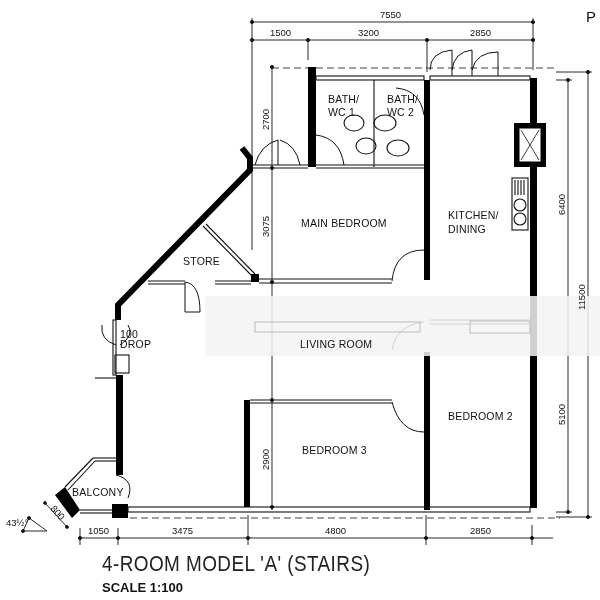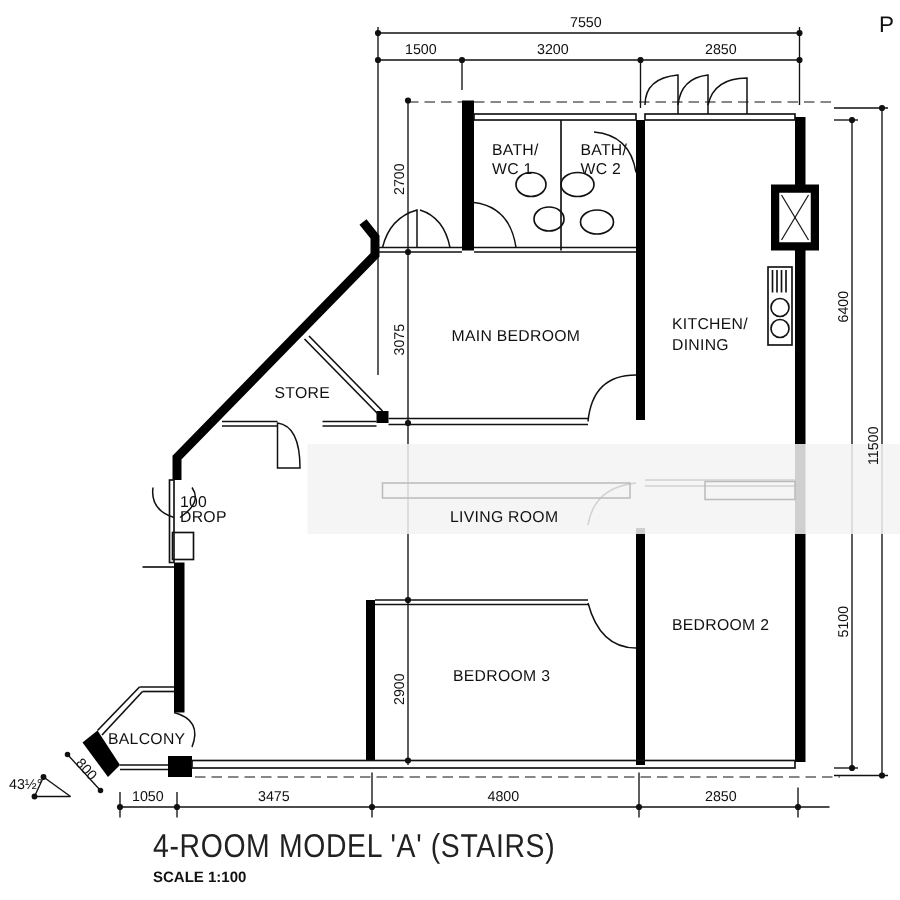--- a/index.html
+++ b/index.html
@@ -1,21 +1,21 @@
 <!DOCTYPE html>
 <html><head>
   <meta charset="utf-8">
   <style>
     html, body { margin: 0; padding: 0; background: #ffffff; }
     body { width: 600px; height: 600px; overflow: hidden; position: relative; font-family: "Liberation Sans", sans-serif; }
     #plan { position: absolute; left: 0; top: 0; width: 600px; height: 600px; }
     .lbl { font-family: "Liberation Sans", sans-serif; font-size: 10.5px; fill: #111; letter-spacing: 0.2px; }
     .dim { font-family: "Liberation Sans", sans-serif; font-size: 9.5px; fill: #111; }
     .title { position: absolute; left: 102px; top: 551px; font-size: 22px; color: #222; font-family: "Liberation Sans", sans-serif; transform: scaleX(0.86); transform-origin: left top; letter-spacing: 0.5px; white-space: nowrap; }
-    .scale { position: absolute; left: 102px; top: 580px; font-size: 10px; color: #111; font-family: "Liberation Sans", sans-serif; font-weight: bold; white-space: nowrap; }
+    .scale { position: absolute; left: 102px; top: 580px; font-size: 13px; color: #111; font-family: "Liberation Sans", sans-serif; font-weight: bold; white-space: nowrap; }
     .corner { position: absolute; left: 586px; top: 8px; font-size: 15px; color: #111; font-family: "Liberation Sans", sans-serif; }
     .wm { fill: #f3f3f3; opacity: 0.85; }
   </style>
 </head>
 <body>
 
 <svg id="plan" viewBox="0 0 600 600" xmlns="http://www.w3.org/2000/svg">
 
   <g stroke="#111" stroke-width="0.9" fill="#111">
 

